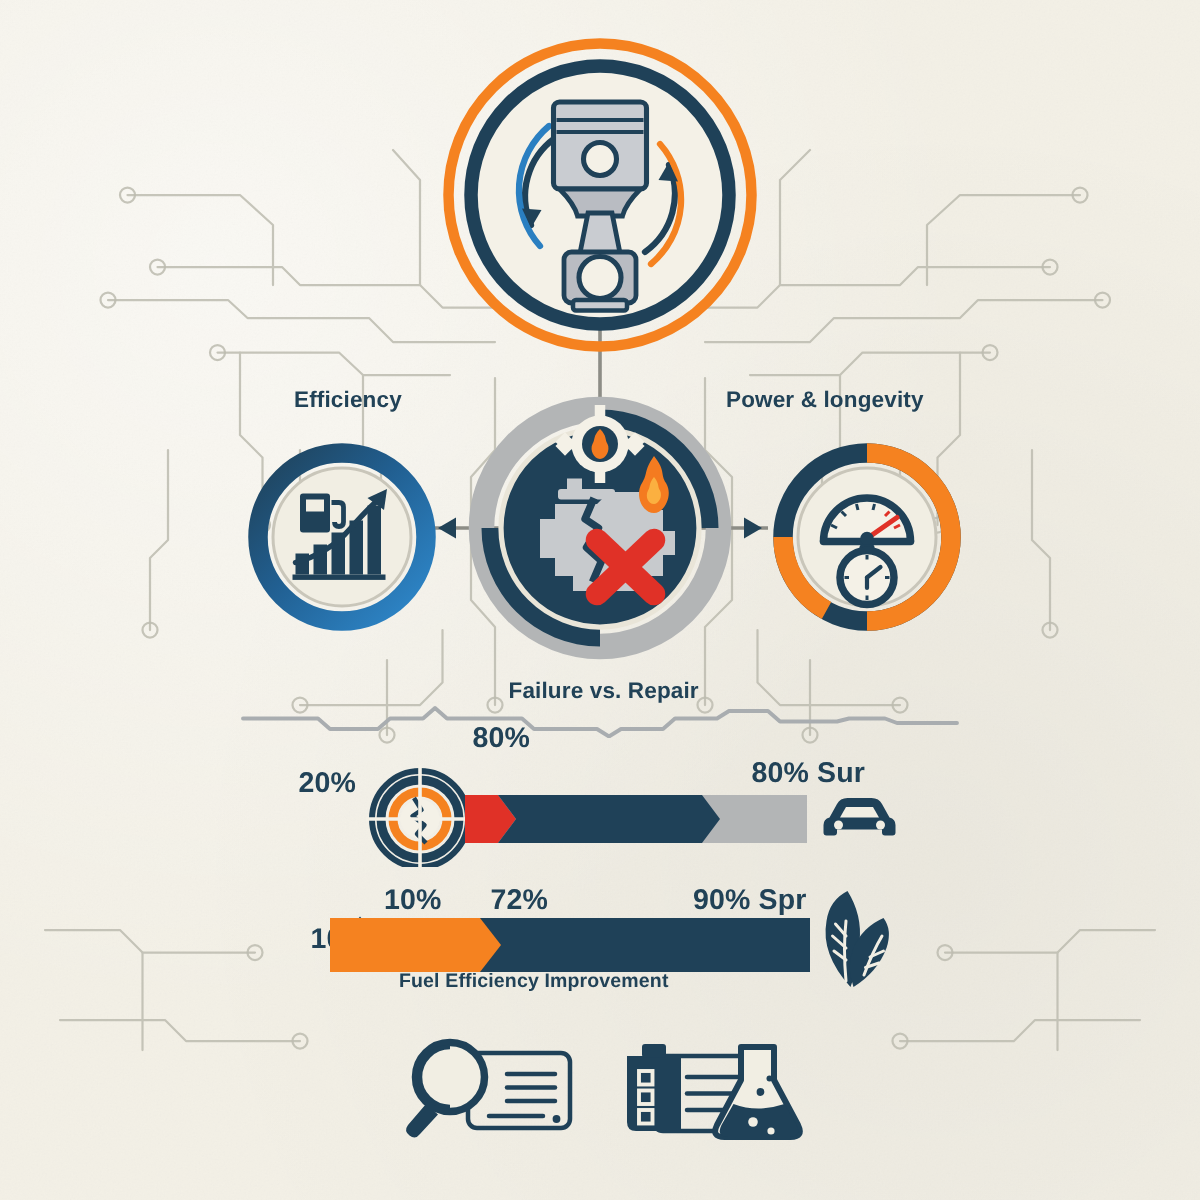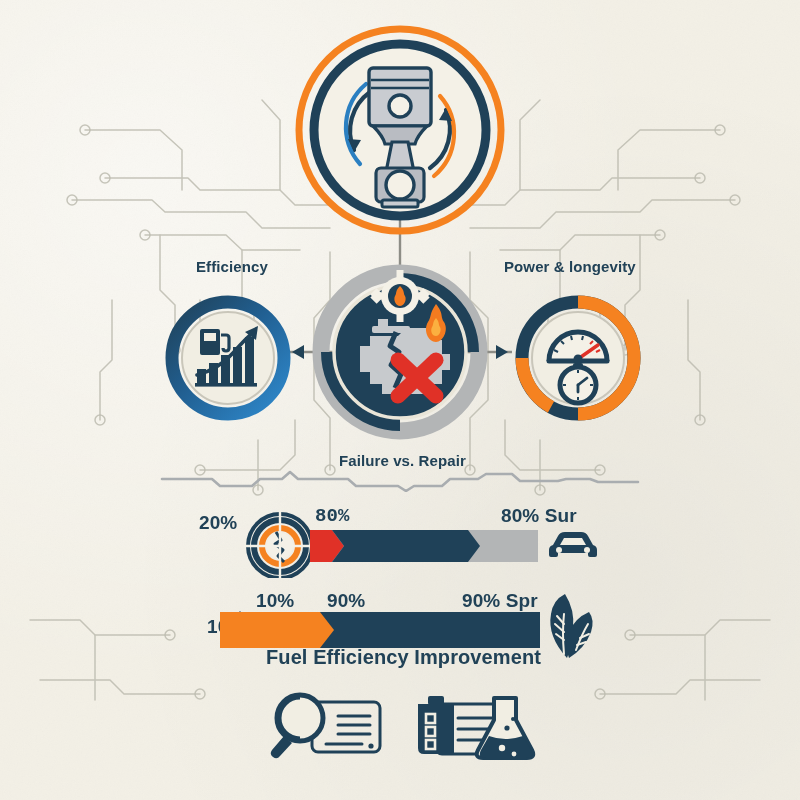--- a/index.html
+++ b/index.html
@@ -33,21 +33,21 @@
   .lbl {
     position: absolute;
     color: #214257;
     font-weight: bold;
     white-space: nowrap;
     letter-spacing: .1px;
   }
   .lbl-side  { font-size: 15px; }
   .lbl-mid   { font-size: 15px; }
   .pct       { font-size: 19px; }
-  .barcap    { font-size: 20px; }
+  .barcap    { font-size: 13px; }
 
   
   .ringwrap { position: absolute; }
   .ringwrap svg { display: block; overflow: visible; }
 
   .icon { position: absolute; }
 
   .divider { position: absolute; }
 
   .bar { position: absolute; }
@@ -247,21 +247,21 @@
 
         <g stroke="#e03127" stroke-width="15" stroke-linecap="round">
           <line x1="86" y1="96" x2="124" y2="132"></line>
           <line x1="124" y1="96" x2="86" y2="132"></line>
         </g>
       </g>
     </svg>
   </div>
   <div class="lbl lbl-mid" style="left:339px; top:452px;text-align:right;">Failure vs. Repair</div>
 
-  <div class="lbl lbl-side" style="left:504px; top:258px;">Power &amp; longevity</div>
+  <div class="lbl lbl-side" style="left:484px; top:258px;">Power &amp; longevity</div>
   <div class="ringwrap" style="left:513px; top:293px;">
     <svg width="130" height="130" viewBox="0 0 130 130">
       <circle cx="65" cy="65" r="56" fill="none" stroke="#1f4158" stroke-width="13"></circle>
       <path d="M65 9 A56 56 0 0 1 65 121" fill="none" stroke="#f58220" stroke-width="13"></path>
       <path d="M9 65 A56 56 0 0 0 38 114" fill="none" stroke="#f58220" stroke-width="13"></path>
       <circle cx="65" cy="65" r="46" fill="#f1eee3" stroke="#c9c6ba" stroke-width="2"></circle>
       <g>
 
         <path d="M36 68 A29 29 0 0 1 94 68" fill="#f4f1e7" stroke="#1f4158" stroke-width="5"></path>
         <line x1="36" y1="68" x2="94" y2="68" stroke="#1f4158" stroke-width="5" stroke-linecap="round"></line>
@@ -291,21 +291,21 @@
       </g>
     </svg>
   </div>
 
   <svg class="divider" style="left:160px; top:470px;" width="480" height="22" viewBox="0 0 480 22" aria-hidden="true">
     <path d="M2 9 L52 9 L60 16 L92 16 L100 9 L122 9 L130 2 L138 9 L188 9 L196 16 L238 16 L246 21 L254 16 L282 16 L290 9 L318 9 L326 4 L352 4 L360 11 L398 11 L406 9 L430 9 L438 12 L478 12" fill="none" stroke="#a9adb0" stroke-width="2.6" stroke-linejoin="round" stroke-linecap="round"></path>
   </svg>
 
   <div class="lbl pct" style="left:199px; top:512px;">20%</div>
 
-  <div class="lbl pct" style="left:315px; top:505px;font-family:Liberation Mono, monospace;">80%</div>
+  <div class="lbl pct" style="left:315px; top:482px;">80%</div>
   <div class="lbl pct" style="left:455px; top:505px;margin-left:46px;">80%  Sur</div>
 
   <svg class="bar" style="left:244px; top:508px;" width="300" height="70" viewBox="0 0 300 70">
 
     <g transform="translate(36,38)">
       <circle cx="0" cy="0" r="32" fill="none" stroke="#1f4158" stroke-width="4"></circle>
       <circle cx="0" cy="0" r="26" fill="none" stroke="#1f4158" stroke-width="6"></circle>
       <circle cx="0" cy="0" r="18" fill="none" stroke="#f58220" stroke-width="6"></circle>
       <circle cx="0" cy="0" r="13" fill="#f4f1e7"></circle>
       <path d="M-4 -14 l5 8 l-6 4 l8 6 l-5 6 l6 6" fill="none" stroke="#1f4158" stroke-width="3" stroke-linejoin="round"></path>
@@ -326,21 +326,21 @@
     <circle cx="14" cy="24" r="3" fill="#f1eee3"></circle>
     <circle cx="42" cy="24" r="3" fill="#f1eee3"></circle>
   </svg>
 
   <div class="lbl pct" style="left:207px; top:616px;">10</div>
   <svg class="icon" style="left:228px; top:610px;" width="24" height="34" viewBox="0 0 24 34">
     <path d="M12 1 l11 13 h-6 v19 h-10 v-19 h-6 z" fill="#1f4158"></path>
   </svg>
 
   <div class="lbl pct" style="left:256px; top:590px;">10%</div>
-  <div class="lbl pct" style="left:327px; top:590px;">90%</div>
+  <div class="lbl pct" style="left:327px; top:590px;">72%</div>
   <div class="lbl pct" style="left:462px; top:590px;">90% Spr</div>
 
   <svg class="bar" style="left:220px; top:608px;" width="322" height="44" viewBox="0 0 322 44">
     <rect x="0" y="4" width="320" height="36" fill="#1f4158"></rect>
     <path d="M0 4 h100 l14 18 l-14 18 h-100 z" fill="#f58220"></path>
   </svg>
 
   <svg class="icon" style="left:543px; top:592px;" width="56" height="68" viewBox="0 0 56 68">
     <path d="M24 66 q-20 -22 -16 -44 q2 -14 14 -20 q10 16 8 34 q-1 18 -6 30 z" fill="#1f4158"></path>
     <path d="M26 66 q16 -10 22 -26 q4 -12 -2 -20 q-14 6 -20 20 q-5 13 0 26 z" fill="#1f4158"></path>

